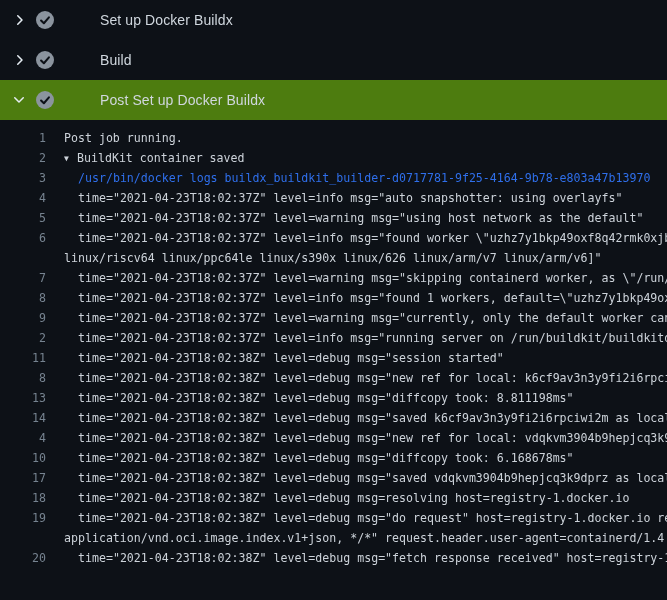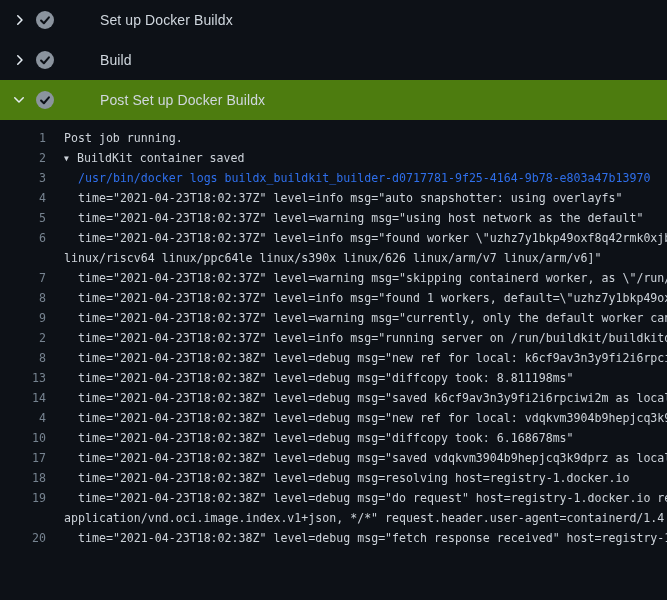--- a/index.html
+++ b/index.html
@@ -119,20 +119,21 @@
     <div class="log-row type-group"><span class="log-num">2</span><span class="log-text"><span class="tri">▼</span><span>BuildKit container saved</span></span></div>
     <div class="log-row type-command indent-entry"><span class="log-num">3</span><span class="log-text">/usr/bin/docker logs buildx_buildkit_builder-d0717781-9f25-4164-9b78-e803a47b13970</span></div>
     <div class="log-row type-entry indent-entry"><span class="log-num">4</span><span class="log-text">time="2021-04-23T18:02:37Z" level=info msg="auto snapshotter: using overlayfs"</span></div>
     <div class="log-row type-entry indent-entry"><span class="log-num">5</span><span class="log-text">time="2021-04-23T18:02:37Z" level=warning msg="using host network as the default"</span></div>
     <div class="log-row type-entry indent-entry"><span class="log-num">6</span><span class="log-text">time="2021-04-23T18:02:37Z" level=info msg="found worker \"uzhz7y1bkp49oxf8q42rmk0xjb\",</span></div>
     <div class="log-row type-wrap"><span class="log-num"></span><span class="log-text">linux/riscv64 linux/ppc64le linux/s390x linux/626 linux/arm/v7 linux/arm/v6]"</span></div>
     <div class="log-row type-entry indent-entry"><span class="log-num">7</span><span class="log-text">time="2021-04-23T18:02:37Z" level=warning msg="skipping containerd worker, as \"/run/co</span></div>
     <div class="log-row type-entry indent-entry"><span class="log-num">8</span><span class="log-text">time="2021-04-23T18:02:37Z" level=info msg="found 1 workers, default=\"uzhz7y1bkp49oxf8"</span></div>
     <div class="log-row type-entry indent-entry"><span class="log-num">9</span><span class="log-text">time="2021-04-23T18:02:37Z" level=warning msg="currently, only the default worker can b"</span></div>
     <div class="log-row type-entry indent-entry"><span class="log-num">2</span><span class="log-text">time="2021-04-23T18:02:37Z" level=info msg="running server on /run/buildkit/buildkitd.s"</span></div>
+    <div class="log-row type-entry indent-entry"><span class="log-num">11</span><span class="log-text">time="2021-04-23T18:02:38Z" level=debug msg="session started"</span></div>
     <div class="log-row type-entry indent-entry"><span class="log-num">8</span><span class="log-text">time="2021-04-23T18:02:38Z" level=debug msg="new ref for local: k6cf9av3n3y9fi2i6rpciwi"</span></div>
     <div class="log-row type-entry indent-entry"><span class="log-num">13</span><span class="log-text">time="2021-04-23T18:02:38Z" level=debug msg="diffcopy took: 8.811198ms"</span></div>
     <div class="log-row type-entry indent-entry"><span class="log-num">14</span><span class="log-text">time="2021-04-23T18:02:38Z" level=debug msg="saved k6cf9av3n3y9fi2i6rpciwi2m as local.me"</span></div>
     <div class="log-row type-entry indent-entry"><span class="log-num">4</span><span class="log-text">time="2021-04-23T18:02:38Z" level=debug msg="new ref for local: vdqkvm3904b9hepjcq3k9dp"</span></div>
     <div class="log-row type-entry indent-entry"><span class="log-num">10</span><span class="log-text">time="2021-04-23T18:02:38Z" level=debug msg="diffcopy took: 6.168678ms"</span></div>
     <div class="log-row type-entry indent-entry"><span class="log-num">17</span><span class="log-text">time="2021-04-23T18:02:38Z" level=debug msg="saved vdqkvm3904b9hepjcq3k9dprz as local.do"</span></div>
     <div class="log-row type-entry indent-entry"><span class="log-num">18</span><span class="log-text">time="2021-04-23T18:02:38Z" level=debug msg=resolving host=registry-1.docker.io</span></div>
     <div class="log-row type-entry indent-entry"><span class="log-num">19</span><span class="log-text">time="2021-04-23T18:02:38Z" level=debug msg="do request" host=registry-1.docker.io requ</span></div>
     <div class="log-row type-wrap"><span class="log-num"></span><span class="log-text">application/vnd.oci.image.index.v1+json, */*" request.header.user-agent=containerd/1.4.</span></div>
     <div class="log-row type-entry indent-entry"><span class="log-num">20</span><span class="log-text">time="2021-04-23T18:02:38Z" level=debug msg="fetch response received" host=registry-1.d</span></div>

